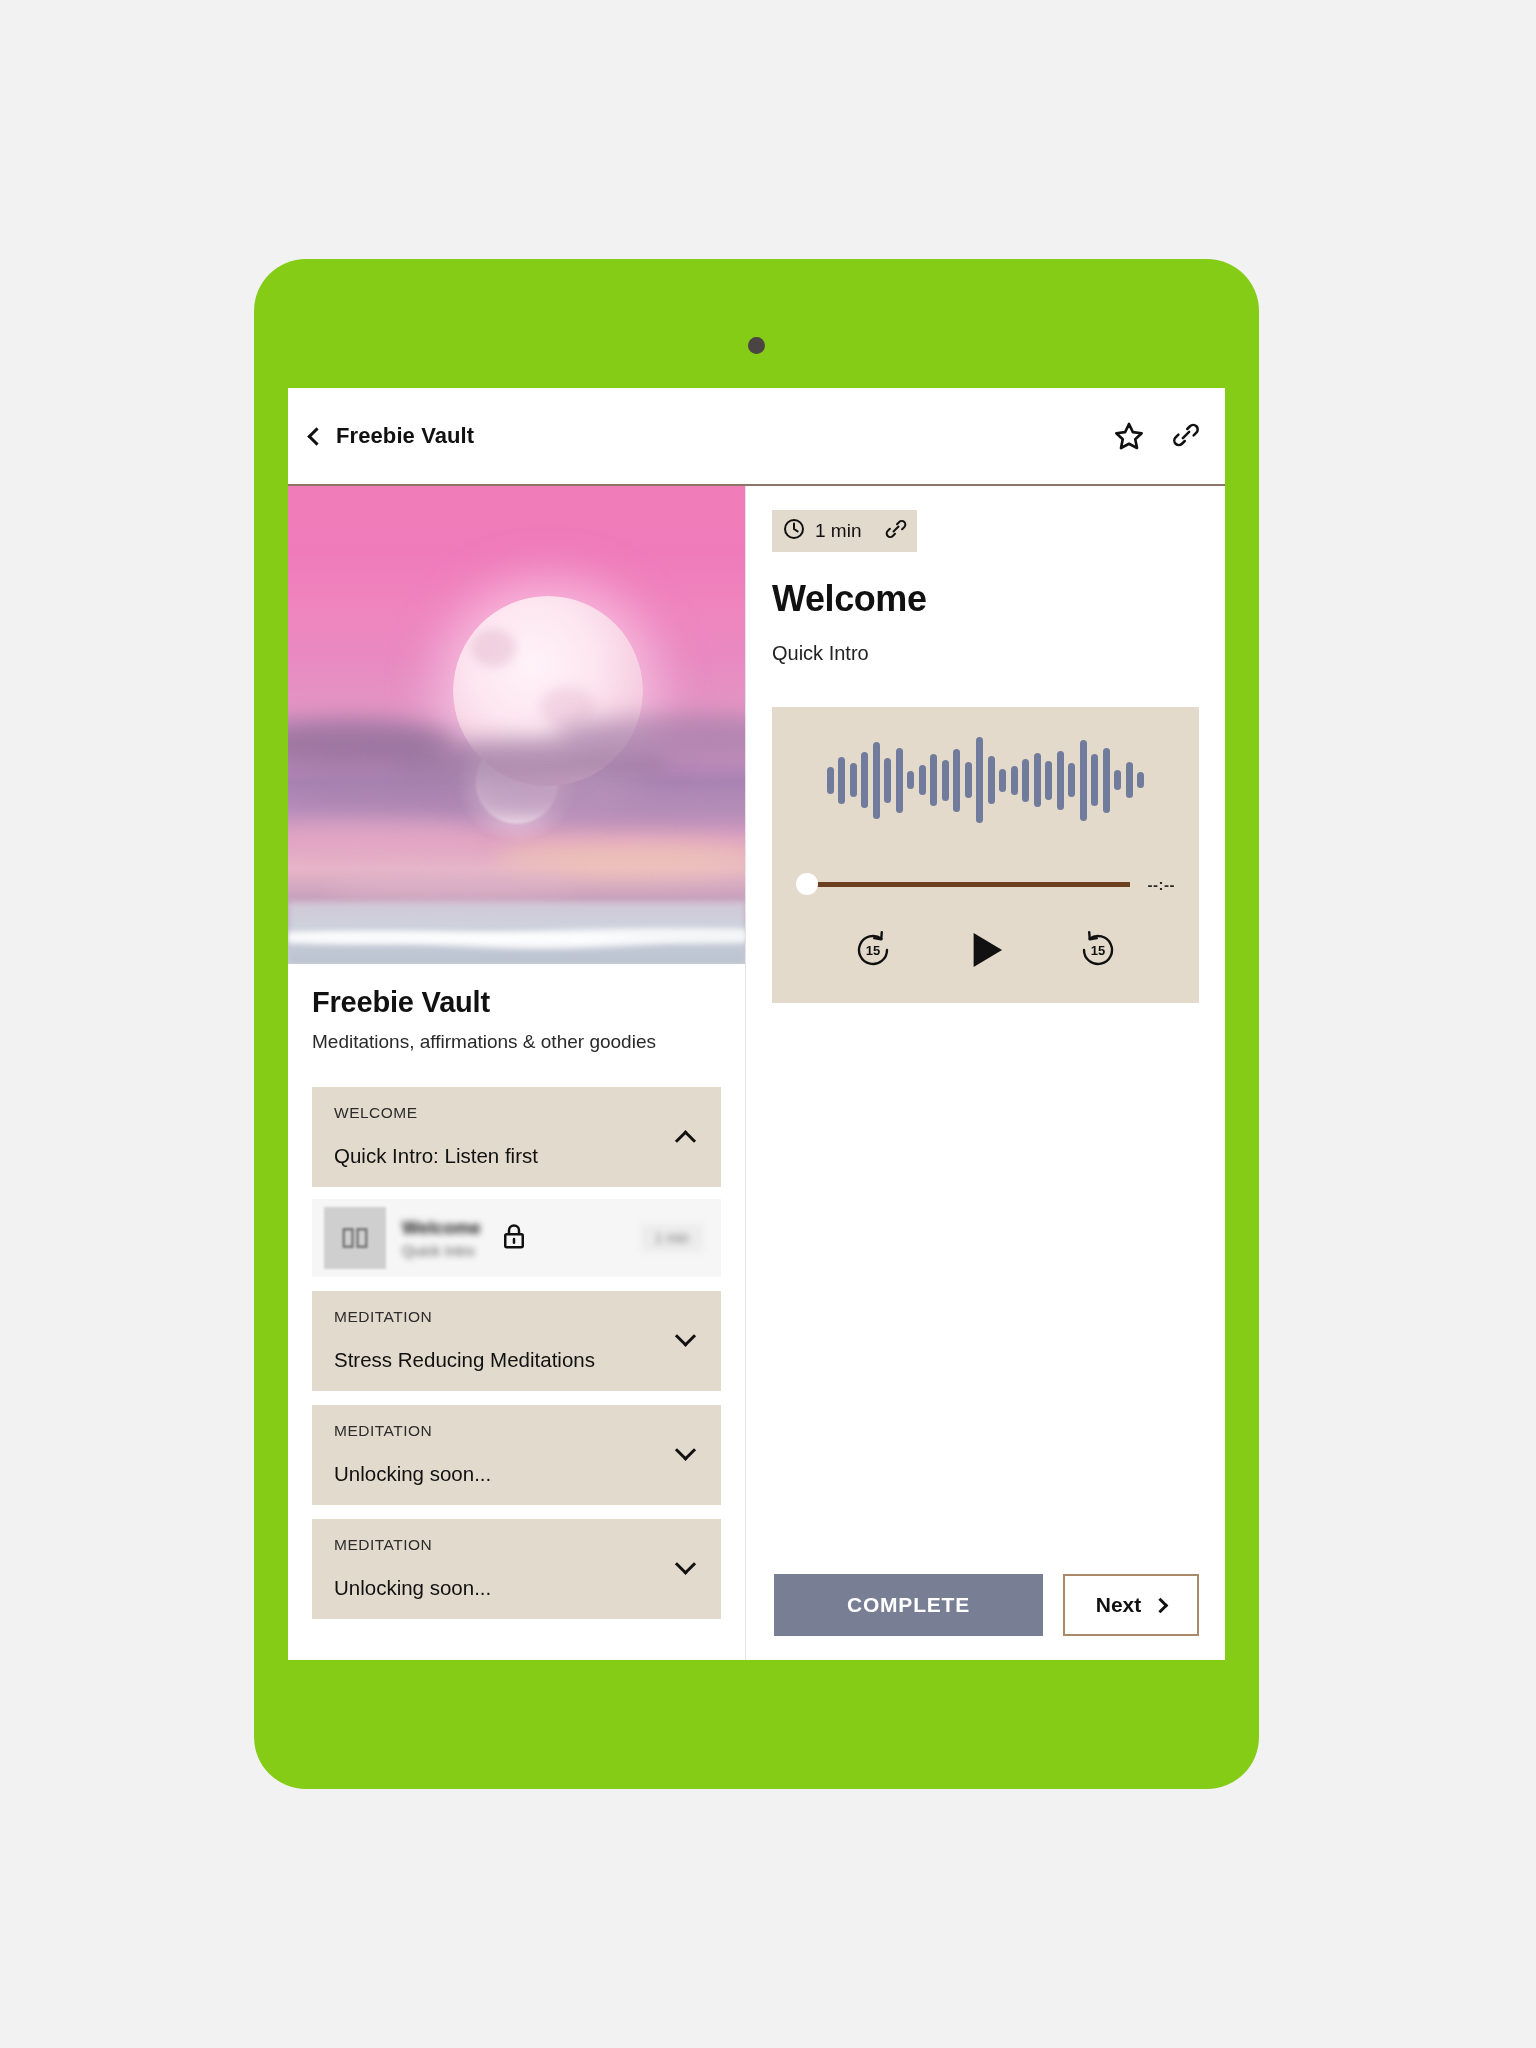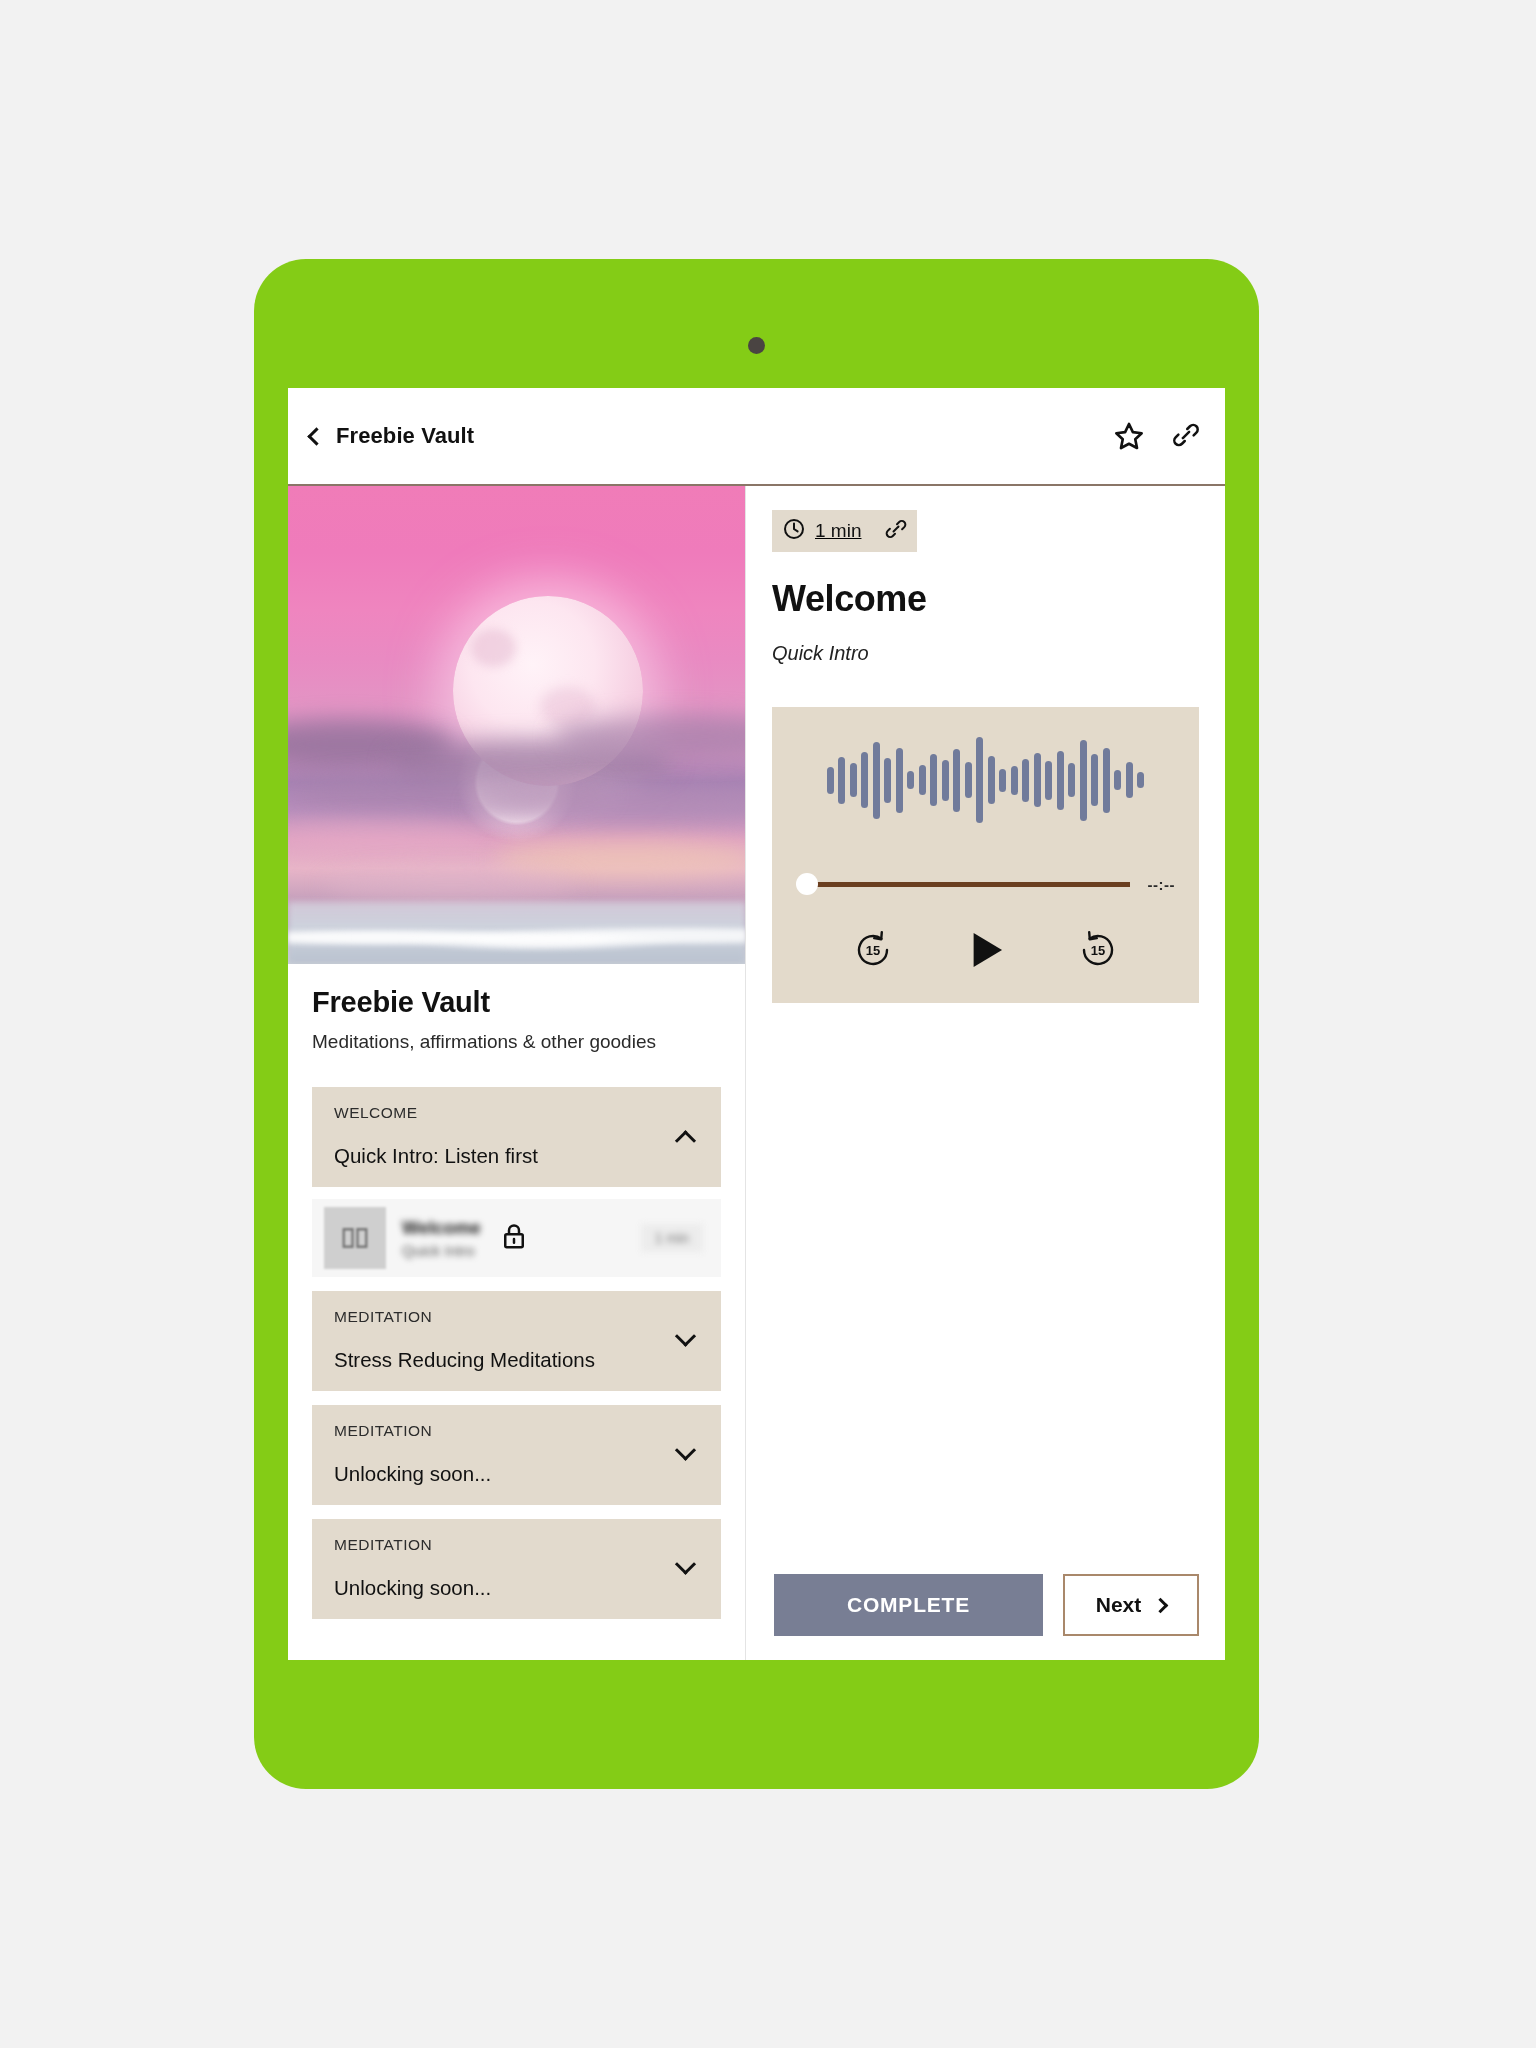--- a/index.html
+++ b/index.html
@@ -172,21 +172,21 @@
 
   
   #right-col {
     flex: 1 1 auto;
     background: #fff;
     display: flex; flex-direction: column;
     padding: 24px 26px 0 26px;
     min-width: 0;
     position: relative;
   }
-  #meta-chips { display: flex; align-items: flex-end; text-decoration: underline; }
+  #meta-chips { display: flex; align-items: flex-end; }
   #duration-chip {
     background: #e2dacd;
     height: 42px;
     display: flex; align-items: center;
     padding: 0 14px 0 10px;
     gap: 9px;
     cursor: default;
   }
   #duration-chip-text { font-size: 19px; color: #111; font-weight: 500; }
   #link-chip {
@@ -195,21 +195,21 @@
     display: flex; align-items: center; justify-content: center;
     cursor: pointer;
   }
   #lesson-heading {
     margin-top: 26px;
     font-size: 36px; font-weight: bold; color: #111;
     letter-spacing: -.4px;
   }
   #lesson-subheading {
     margin-top: 22px;
-    font-size: 20px; color: #222; font-style: italic;
+    font-size: 20px; color: #222;
   }
 
   
   #audio-player {
     margin-top: 42px;
     background: #e3dacb;
     width: 100%;
     padding: 30px 24px 28px 24px;
   }
   #waveform {

